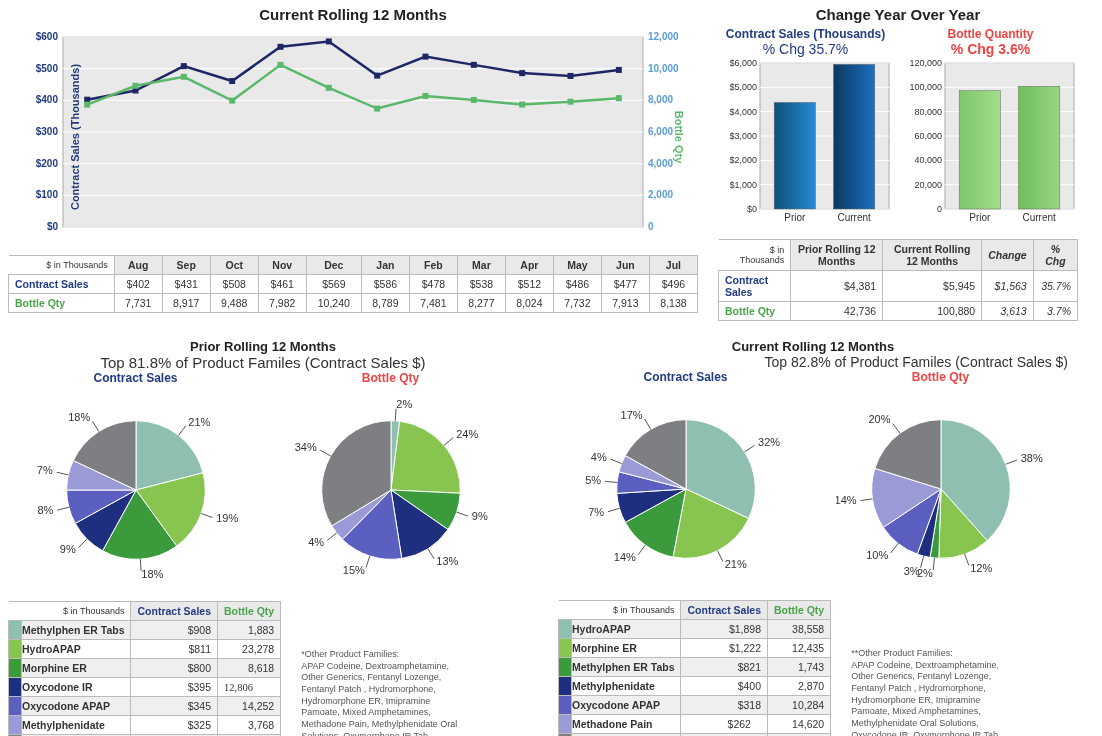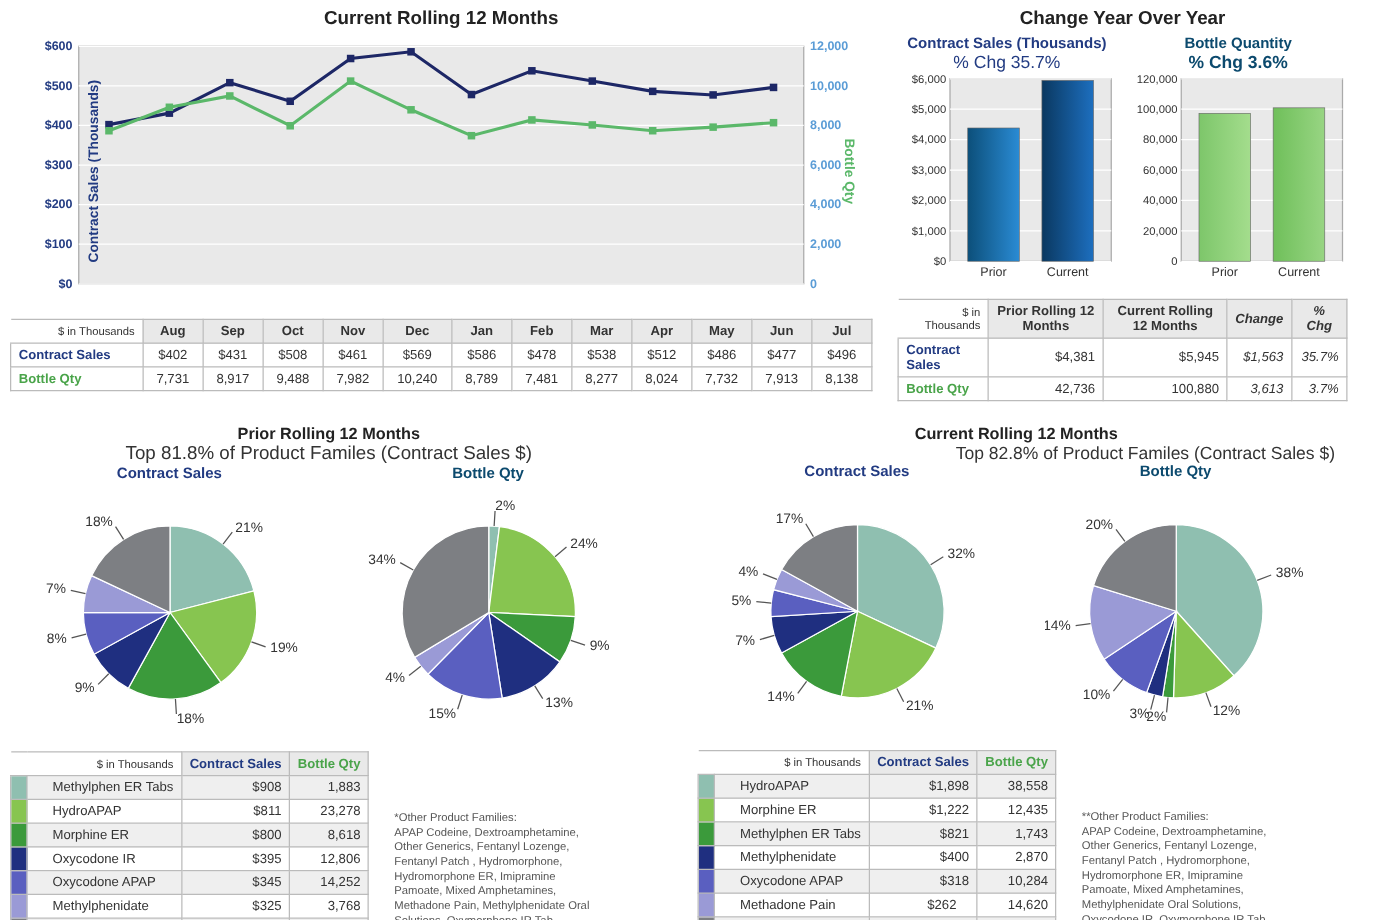--- a/index.html
+++ b/index.html
@@ -9,36 +9,36 @@
     color:#333;
     background:#fff;
     width:1102px;
   }
   .dashboard{display:flex;flex-direction:column;padding:4px 8px 20px;}
   .row{display:flex;}
   .title-main{font-weight:bold;font-size:15px;color:#222;text-align:center;margin:2px 0 4px;}
   .title-sub{font-weight:bold;font-size:13px;color:#222;text-align:center;}
   .legend-label{font-weight:bold;font-size:12px;text-align:center;}
   .cs-color{color:#223b82;}
-  .bq-color{color:#0c4a6e;}
+  .bq-color{color:#ef4444;}
   .chart-wrap{position:relative;}
   .y-axis-label{position:absolute;font-weight:bold;font-size:11px;}
   .y-left{color:#223b82;left:-6px;top:50%;transform:translateY(-50%) rotate(-90deg);transform-origin:center;}
   .y-right{color:#5bb86a;right:-8px;top:50%;transform:translateY(-50%) rotate(90deg);transform-origin:center;}
   svg{display:block;}
   
   table{border-collapse:collapse;font-size:10.5px;}
   th,td{border:1px solid #bbb;padding:3px 6px;text-align:center;}
   th{background:#e9e9e9;font-weight:bold;}
   .row-head{font-weight:bold;text-align:left;}
   .cs-row .row-head{color:#223b82;}
   .bq-row .row-head{color:#4aa44a;}
   .corner{background:#fff;border-top:none;border-left:none !important;border:1px solid #bbb;font-size:9px;}
   .prod-table td.swatch{width:12px;padding:0;}
-  .prod-table td.name{text-align:left;padding-left:20px;}
+  .prod-table td.name{text-align:left;padding-left:0;font-weight:bold;}
   .prod-table th.h-cs{color:#223b82;}
   .prod-table th.h-bq{color:#4aa44a;}
   .striped tr:nth-child(even) td{background:#efefef;}
   .italic{font-style:italic;}
   .footnote{font-size:9px;color:#555;line-height:1.3;max-width:160px;}
   .pie-label{font-size:11px;fill:#333;}
 </style>
 </head>
 <body>
 
@@ -342,21 +342,21 @@
                 <tr>
                   <td class="swatch" style="background:#3b9a3b;"></td>
                   <td class="name">Morphine ER</td>
                   <td style="text-align:right;">$800</td>
                   <td style="text-align:right;">8,618</td>
                 </tr>
                 <tr>
                   <td class="swatch" style="background:#1f2f80;"></td>
                   <td class="name">Oxycodone IR</td>
                   <td style="text-align:right;">$395</td>
-                  <td style="text-align:right;">12,806</td>
+                  <td style="text-align:left;font-family:Liberation Serif, serif;">12,806</td>
                 </tr>
                 <tr>
                   <td class="swatch" style="background:#5a5fc0;"></td>
                   <td class="name">Oxycodone APAP</td>
                   <td style="text-align:right;">$345</td>
                   <td style="text-align:right;">14,252</td>
                 </tr>
                 <tr>
                   <td class="swatch" style="background:#9a9ad6;"></td>
                   <td class="name">Methylphenidate</td>

